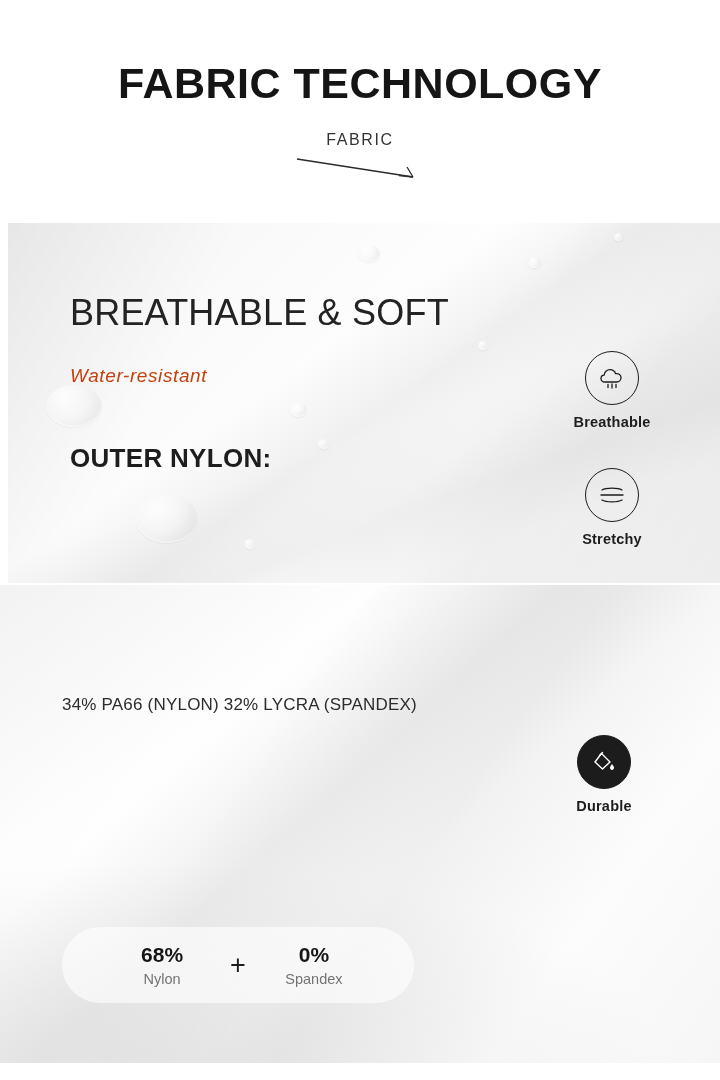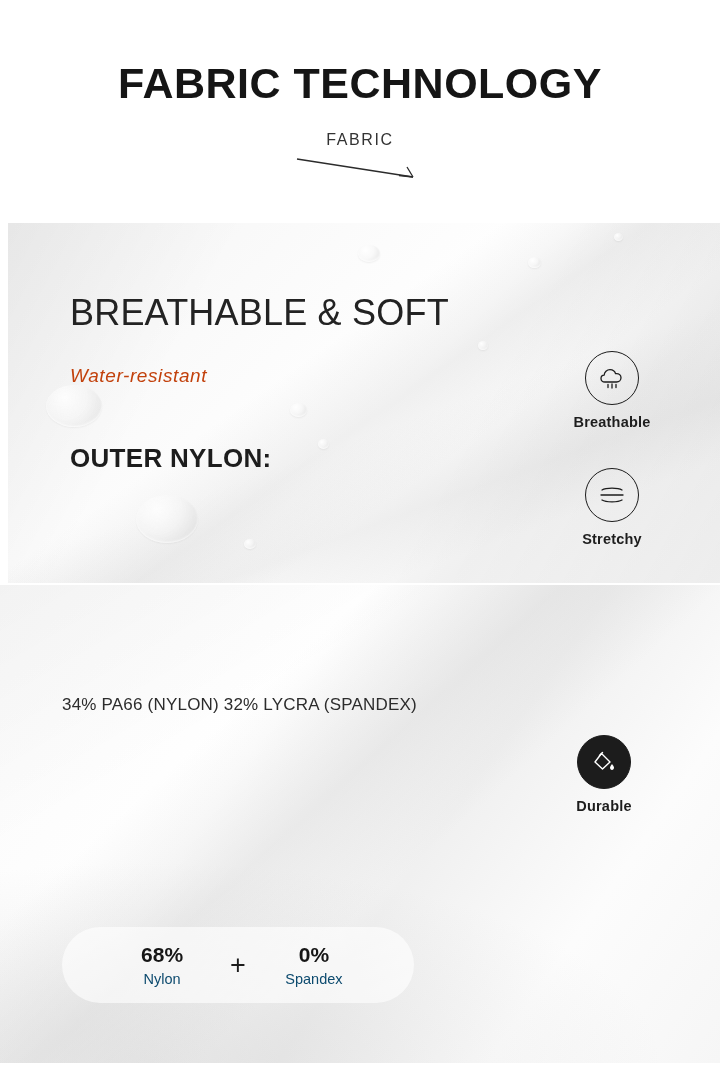--- a/index.html
+++ b/index.html
@@ -203,21 +203,21 @@
     min-width: 84px;
   }
   .blend-pct {
     font-size: 21px;
     font-weight: bold;
     color: #161616;
     line-height: 1.15;
   }
   .blend-name {
     font-size: 14.5px;
-    color: #0c4a6e;
+    color: #737373;
     margin-top: 4px;
   }
   .blend-plus {
     font-size: 27px;
     color: #1c1c1c;
     font-weight: normal;
     line-height: 1;
     padding: 0 2px;
   }
 </style>

